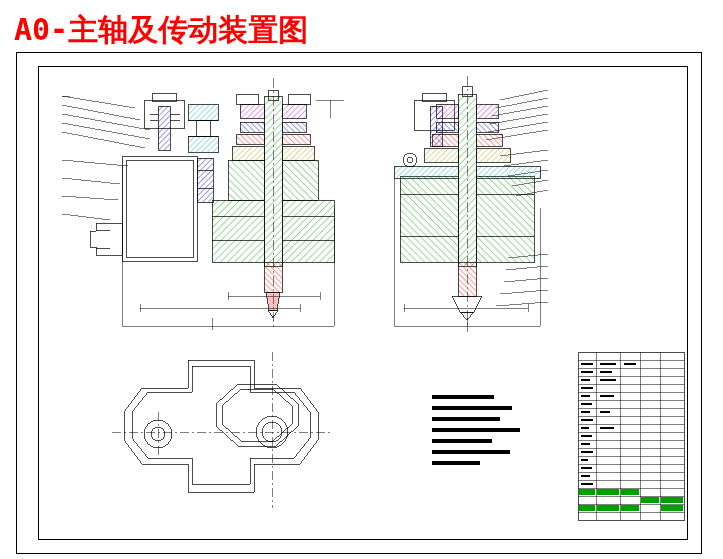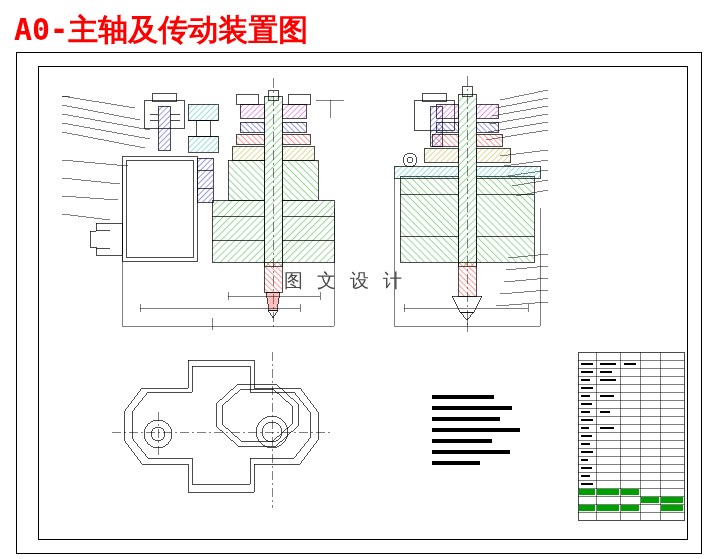--- a/index.html
+++ b/index.html
@@ -355,15 +355,14 @@
           <line x1="581" y1="452" x2="588" y2="452"></line>
           <line x1="581" y1="460" x2="592" y2="460"></line>
           <line x1="581" y1="468" x2="590" y2="468"></line>
           <line x1="581" y1="476" x2="593" y2="476"></line>
         </g>
       </g>
 
     </g>
   </svg>
 
-  <div id="watermark">图 文 设 计</div>
 
 </div>
 
 </body></html>

